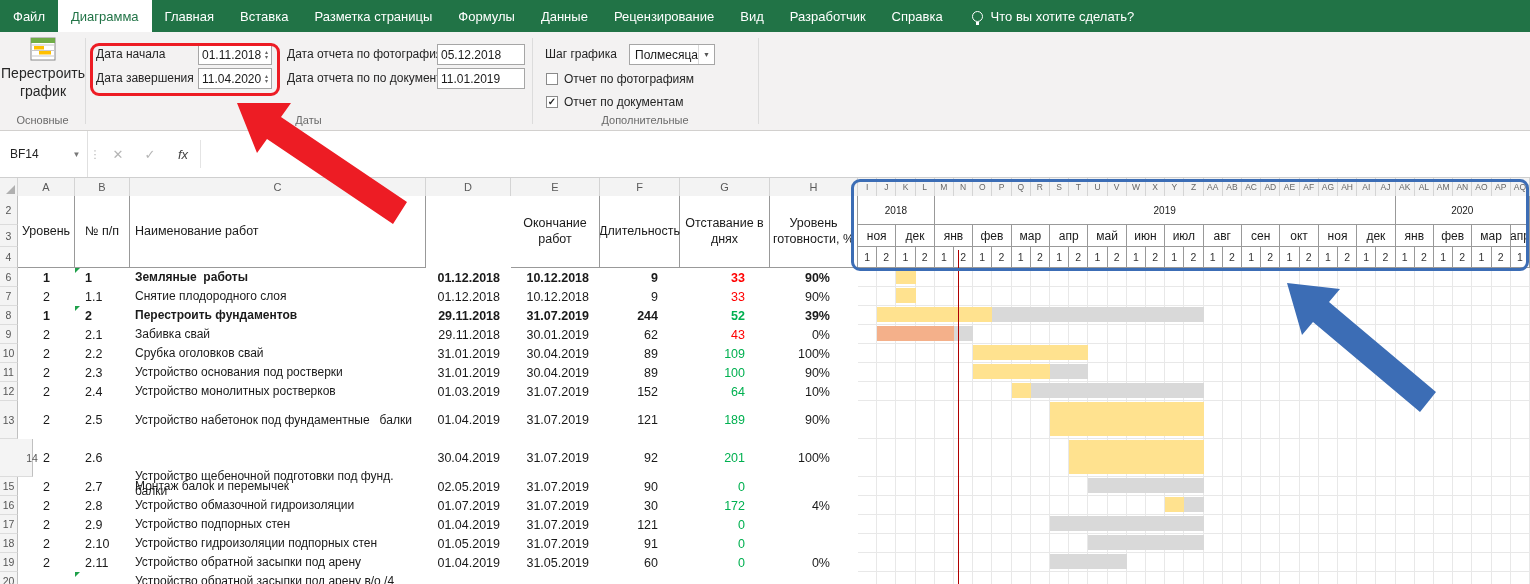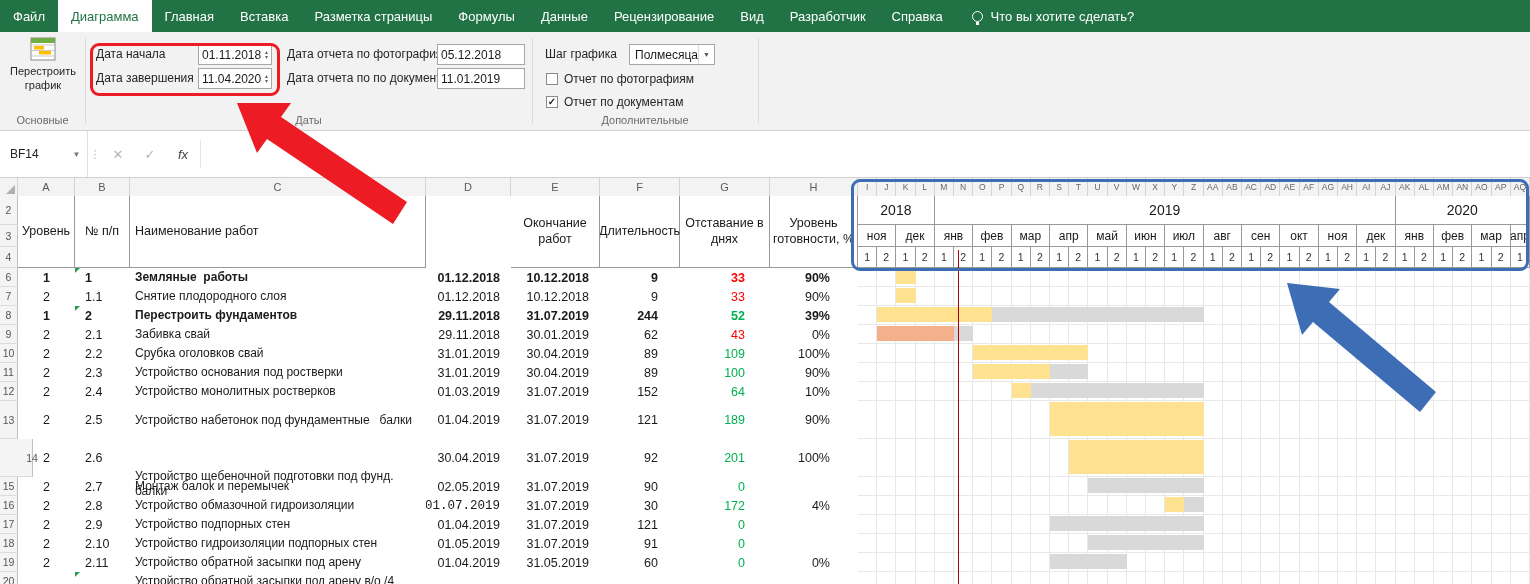--- a/index.html
+++ b/index.html
@@ -13,21 +13,21 @@
   .tab{display:flex;align-items:center;padding:0 13px;font-size:13px;white-space:nowrap}
   .tab.active{background:#fff;color:var(--excel-green)}
   .tellme{display:flex;align-items:center;gap:8px;margin-left:16px;font-size:13px}
   .bulb{position:relative;width:11px;height:11px;border:1.5px solid #fff;border-radius:50%;display:inline-block}
   .bulb::after{content:"";position:absolute;left:3px;top:10px;width:3px;height:3px;background:#fff}
   
   .ribbon{position:absolute;top:32px;left:0;right:0;height:99px;background:#f3f2f2;border-bottom:1px solid #d2d0ce}
   .rdivider{position:absolute;top:6px;height:86px;width:1px;background:#dcdcdc}
   .grouplabel{position:absolute;top:82px;font-size:11px;color:#6a6a6a;text-align:center}
   .bigbtn{position:absolute;left:4px;top:5px;width:78px;height:74px;display:flex;flex-direction:column;
-          align-items:center;gap:4px;font-size:11px;text-align:center;color:#262626;line-height:1.25}
+          align-items:center;gap:4px;font-size:14px;text-align:center;color:#262626;line-height:1.25}
   .rlabel{position:absolute;font-size:12px;color:#252525;white-space:nowrap}
   .rinput{position:absolute;background:#fff;border:1px solid #a6a6a6;display:flex;align-items:center;
           font-size:12px;padding:0 3px;color:#1a1a1a}
   .rinput .spin{margin-left:auto;display:flex;flex-direction:column;font-size:6px;line-height:5px;color:#666;padding-left:3px}
   .dropdown{position:absolute;background:#fff;border:1px solid #a6a6a6;display:flex;align-items:center;
             font-size:12px;padding-left:5px}
   .dropdown .arrowbox{margin-left:auto;width:17px;align-self:stretch;display:flex;align-items:center;
                       justify-content:center;border-left:1px solid #d8d8d8;color:#555;font-size:7px}
   .cbrow{position:absolute;display:flex;align-items:center;gap:6px;font-size:12px;color:#252525;height:16px}
   .cbbox{width:12px;height:12px;border:1px solid #8a8a8a;background:#fff;display:flex;align-items:center;
@@ -52,21 +52,21 @@
               border-bottom:9px solid #b0b0b0;border-left:9px solid transparent}
   
   .sheet{position:absolute;top:196px;left:0;width:1530px;height:388px;background:#fff;overflow:hidden}
   .gut{position:absolute;background:#f4f4f4;border-right:1px solid #c0c0c0;border-bottom:1px solid #dcdcdc;
        display:flex;align-items:center;justify-content:center;font-size:10.5px;color:#555}
   .th{position:absolute;border-right:1px solid #999;border-bottom:1px solid #999;background:#fff;display:flex;
       align-items:center;justify-content:center;text-align:center;font-size:12.5px;line-height:1.25;color:#1a1a1a}
   .th.th-C{justify-content:flex-start;text-align:left;padding-left:5px}
   .tl-cell{position:absolute;border-right:1px solid #999;border-bottom:1px solid #999;background:#fff;
            display:flex;align-items:center;justify-content:center;overflow:hidden}
-  .tl-year{font-size:14px}
+  .tl-year{font-size:10px}
   .tl-month{font-size:12px}
   .tl-half{font-size:10.5px;color:#333}
   .drow{position:absolute}
   .dcell{position:absolute;top:0;height:100%;display:flex;align-items:center;font-size:12.5px;overflow:hidden}
   .drow.bold .dcell{font-weight:700}
   .c-level{justify-content:center}
   .c-num{padding-left:10px;position:relative}
   .c-name{padding-left:5px;font-size:12px;line-height:1.25;white-space:pre-wrap}
   .c-date{justify-content:flex-end;padding-right:11px}
   .c-dur{justify-content:flex-end;padding-right:22px}
@@ -458,21 +458,21 @@
         <div class="dcell c-ready" style="position: absolute; left: 752px; top: 0px; width: 88px; height: 19px;"></div>
         <div class="gstrip" style="position: absolute; left: 840px; top: 0px; width: 672px; height: 19px;">
           <div class="bar bar-gray" style="left: 230.4px; width: 115.2px;"></div>
         </div>
       </div>
       <div class="gut" style="position: absolute; left: 0px; top: 300px; width: 18px; height: 19px;">16</div>
       <div class="drow" style="position: absolute; left: 18px; top: 300px; width: 1512px; height: 19px;">
         <div class="dcell c-level" style="position: absolute; left: 0px; top: 0px; width: 57px; height: 19px;">2</div>
         <div class="dcell c-num" style="position: absolute; left: 57px; top: 0px; width: 55px; height: 19px;">2.8</div>
         <div class="dcell c-name" style="position: absolute; left: 112px; top: 0px; width: 296px; height: 19px;">Устройство обмазочной гидроизоляции</div>
-        <div class="dcell c-date" style="position: absolute; left: 408px; top: 0px; width: 85px; height: 19px; font-family: Liberation Mono, monospace;">01.07.2019</div>
+        <div class="dcell c-date" style="position: absolute; left: 408px; top: 0px; width: 85px; height: 19px;">01.07.2019</div>
         <div class="dcell c-date" style="position: absolute; left: 493px; top: 0px; width: 89px; height: 19px;">31.07.2019</div>
         <div class="dcell c-dur" style="position: absolute; left: 582px; top: 0px; width: 80px; height: 19px;">30</div>
         <div class="dcell c-lag lag-green" style="position: absolute; left: 662px; top: 0px; width: 90px; height: 19px;">172</div>
         <div class="dcell c-ready" style="position: absolute; left: 752px; top: 0px; width: 88px; height: 19px;">4%</div>
         <div class="gstrip" style="position: absolute; left: 840px; top: 0px; width: 672px; height: 19px;">
           <div class="bar bar-yellow" style="left: 307.2px; width: 19.2px;"></div>
           <div class="bar bar-gray" style="left: 326.4px; width: 19.2px;"></div>
         </div>
       </div>
       <div class="gut" style="position: absolute; left: 0px; top: 319px; width: 18px; height: 19px;">17</div>

